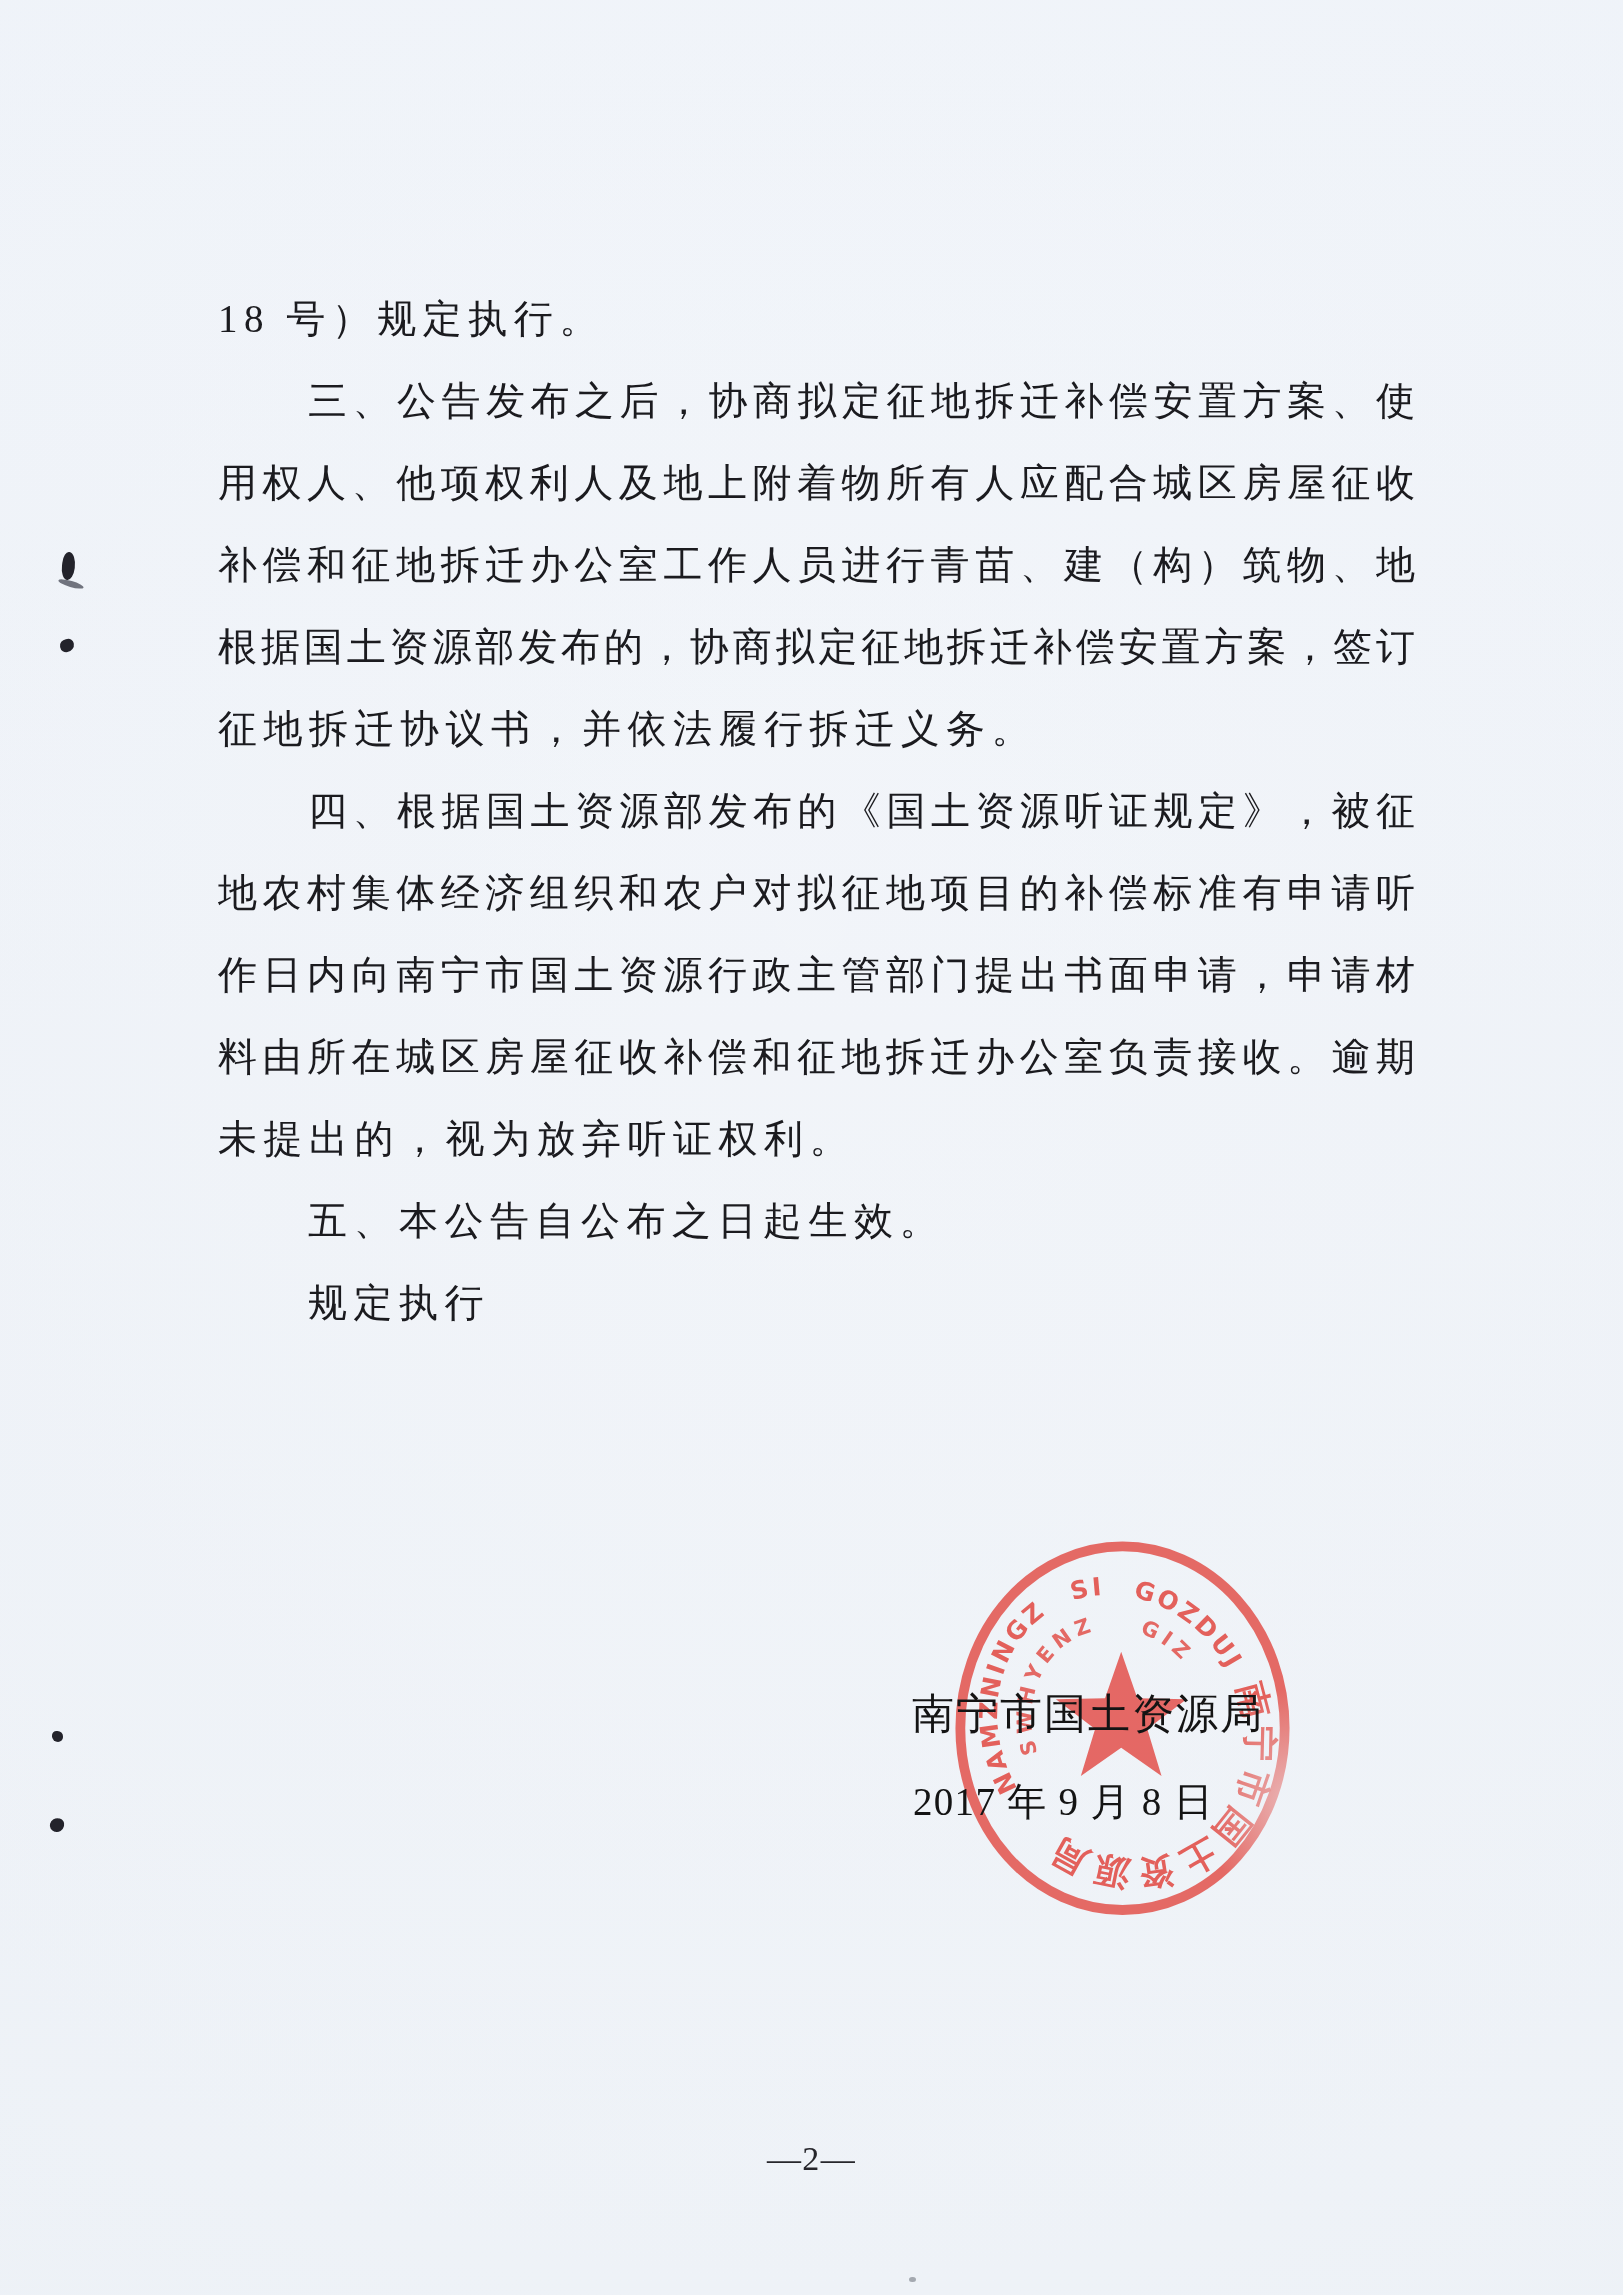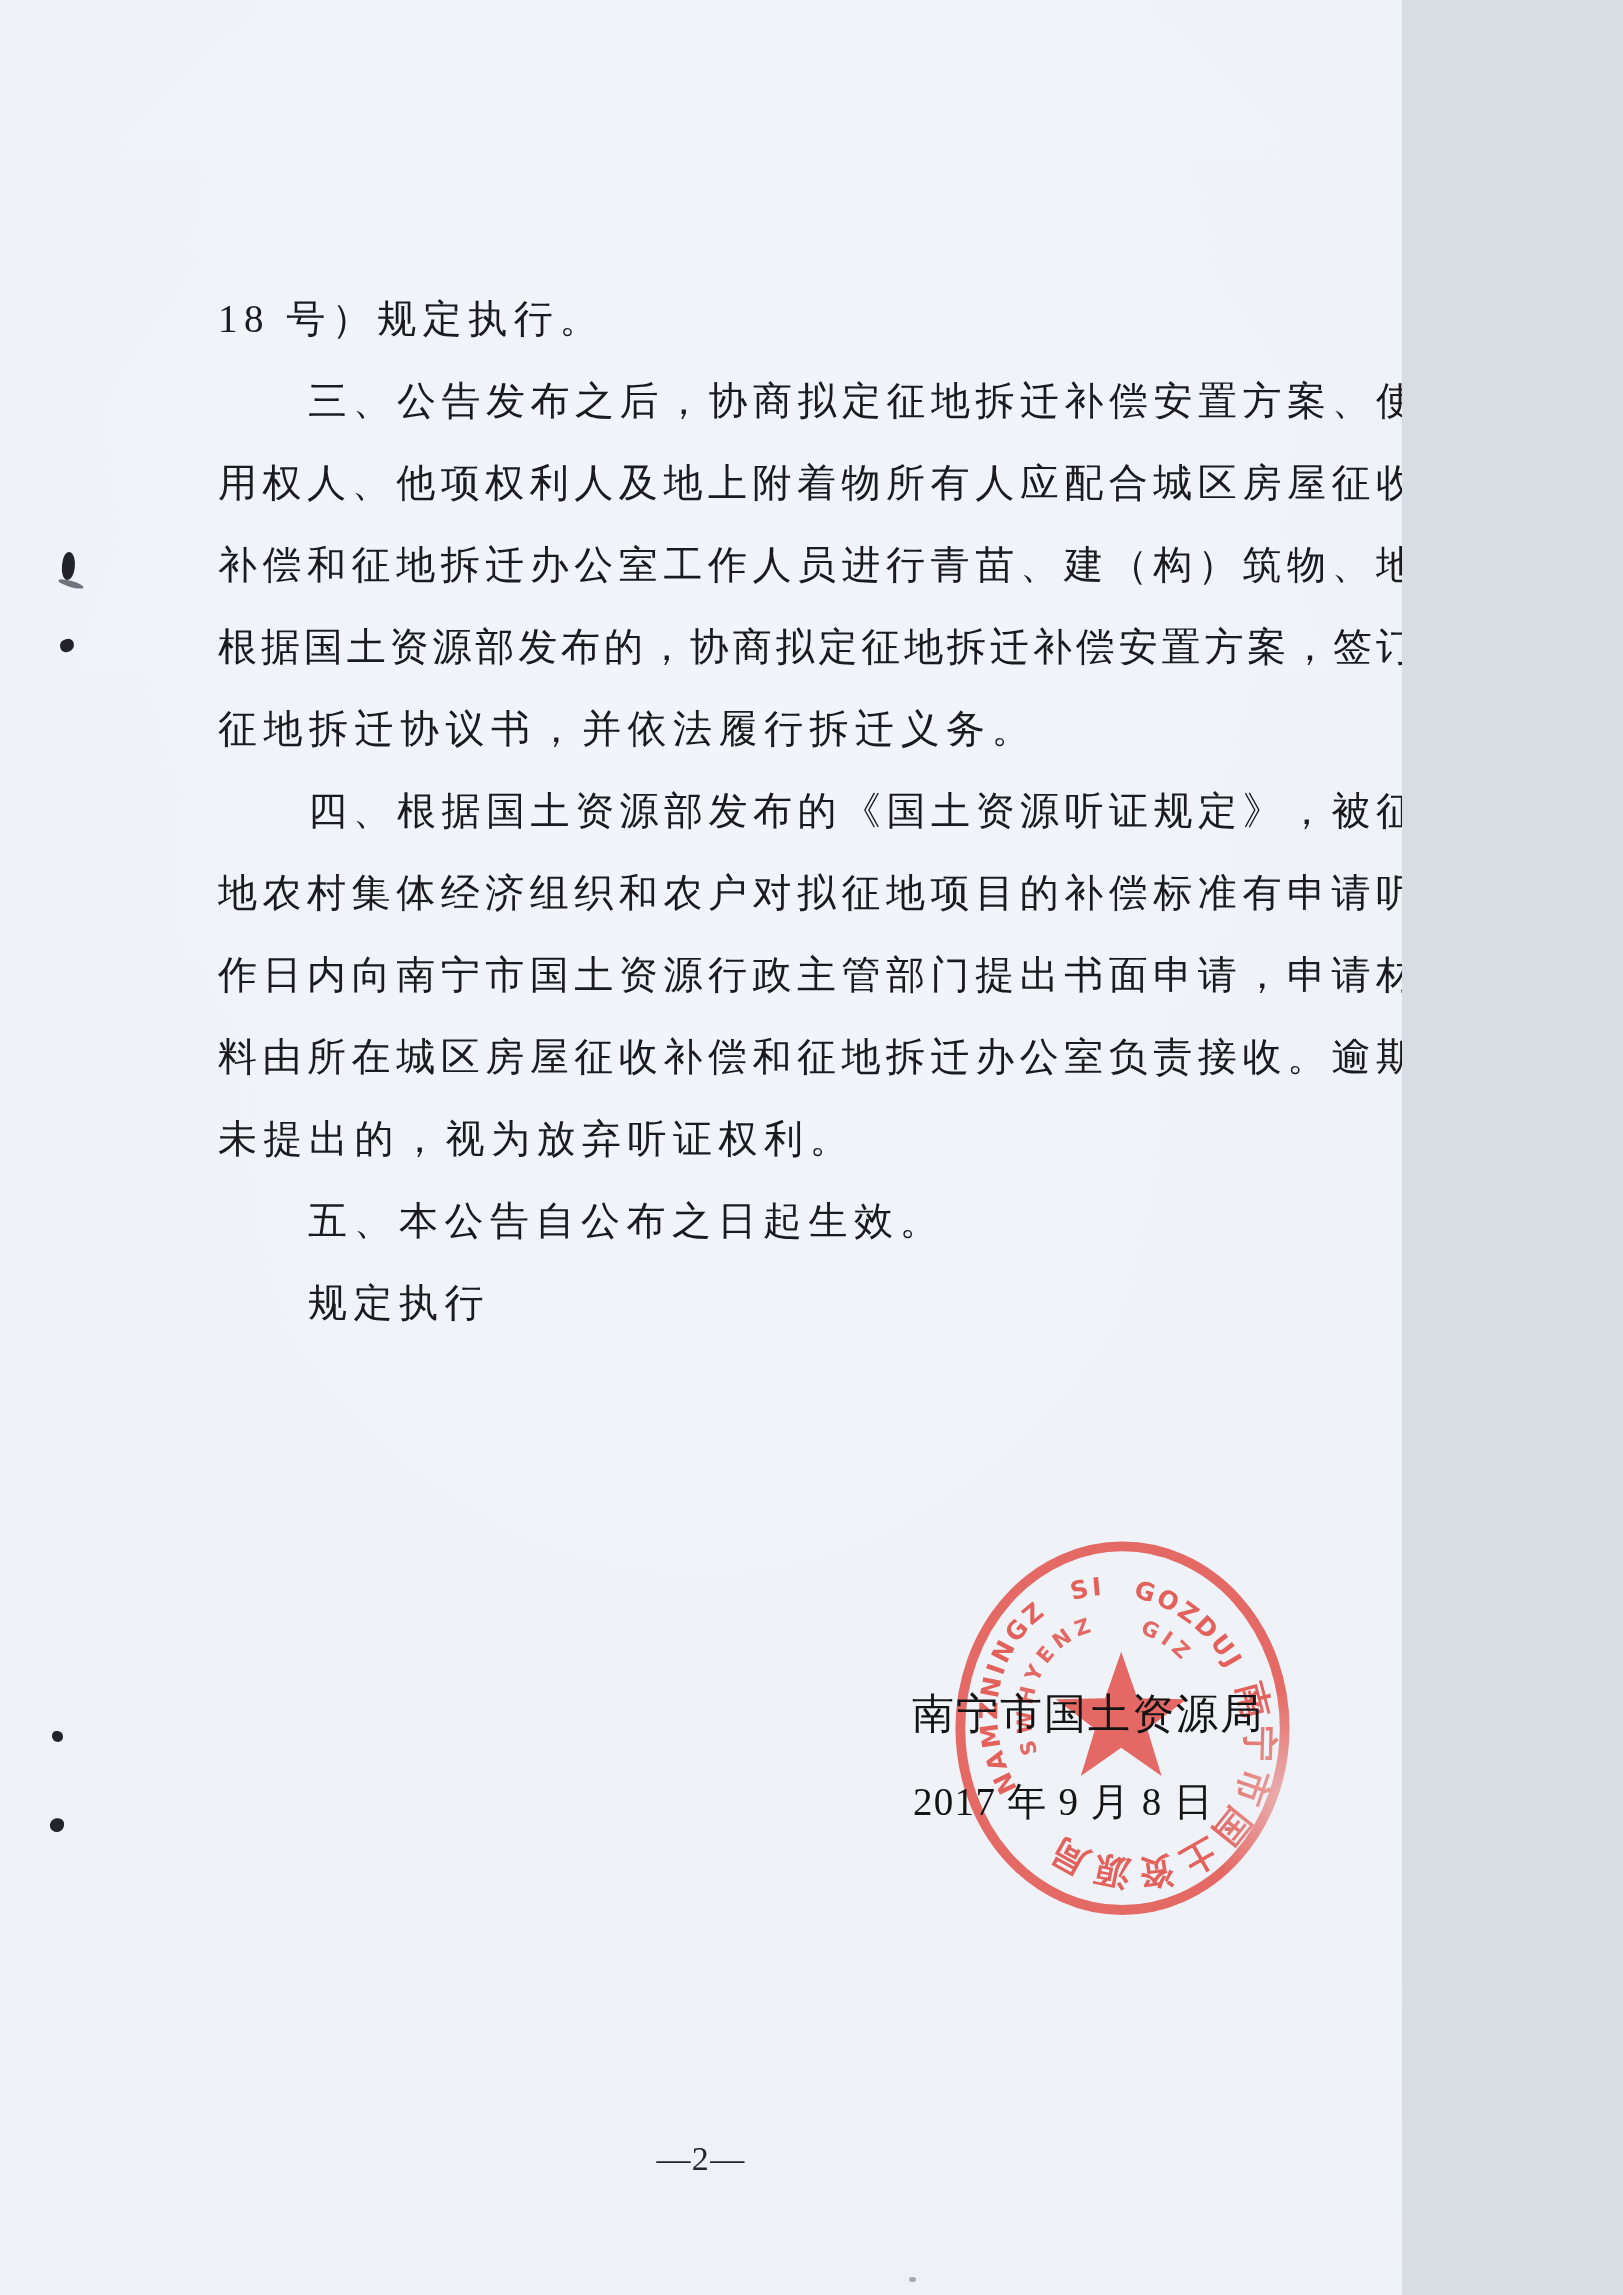--- a/index.html
+++ b/index.html
@@ -1,18 +1,18 @@
 <!DOCTYPE html>
 <html style="font-size:10.5px"><head>
 <meta charset="utf-8">
 <style>
   html,body{margin:0;padding:0;background:#d8dde3;}
   .page{
     position:relative;
-    width:1402px;height:2295px;
+    width:1623px;height:2295px;
     background:
       radial-gradient(ellipse 160% 120% at 50% 40%, rgba(255,255,255,.25), rgba(214,224,236,.18)),
       linear-gradient(180deg,#eff3f9 0%,#edf1f7 45%,#eef2f7 100%);
     overflow:hidden;
     font-family:"Liberation Serif","DejaVu Serif",serif;
     color:#1b1b1f;
   }
   .body-text{position:absolute;left:218px;top:278px;width:1197px;}
   .tline{
     height:82px;line-height:82px;font-size:39px;

